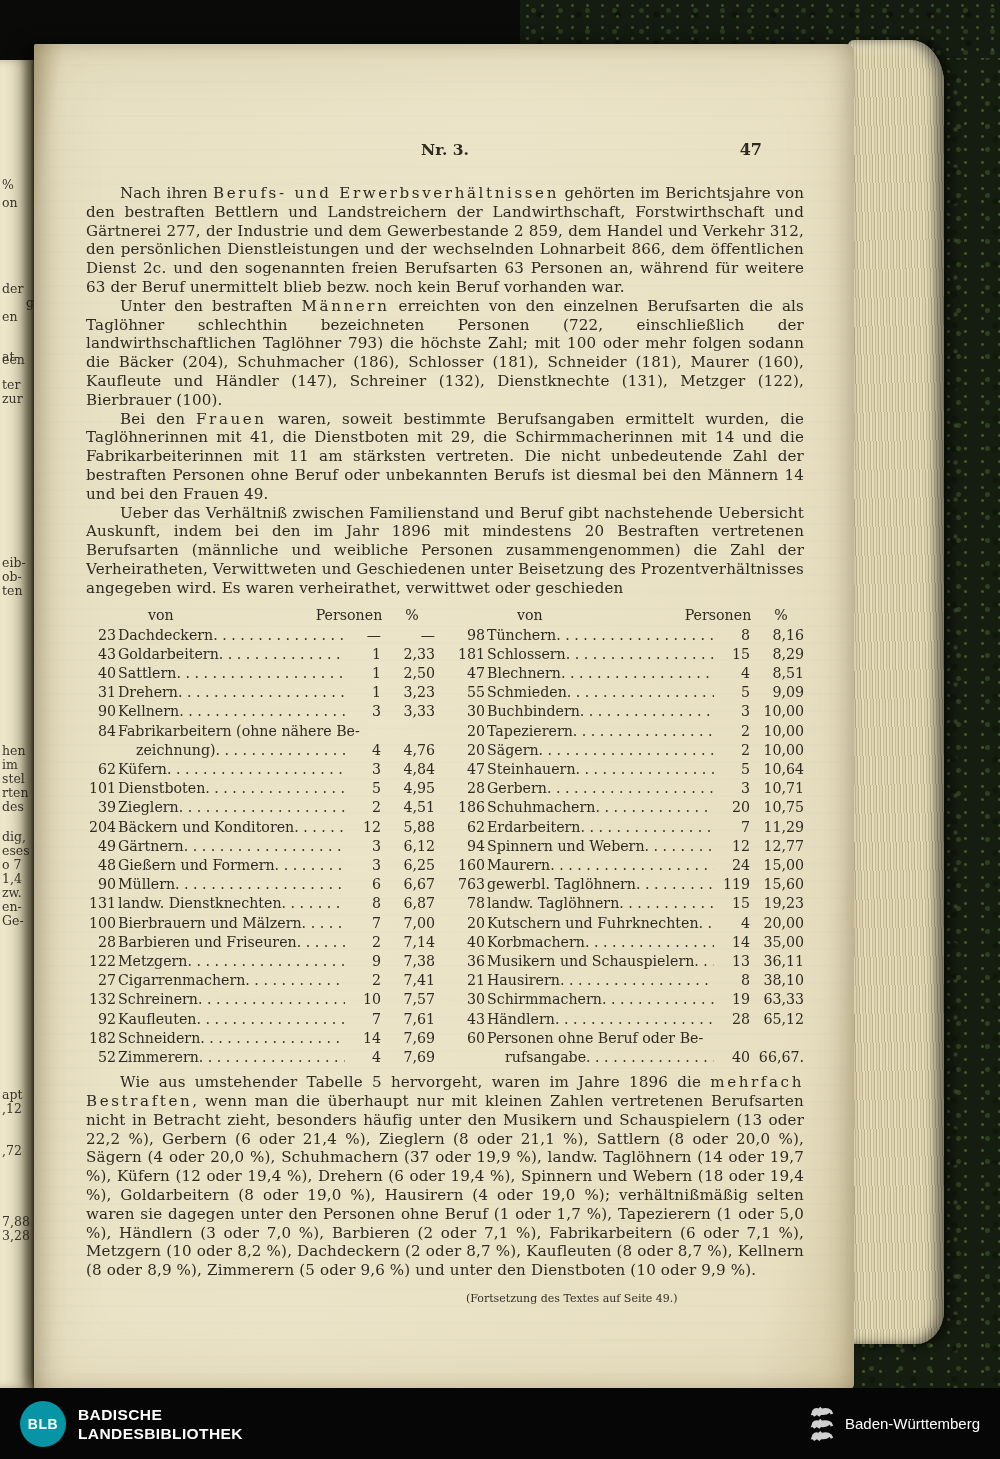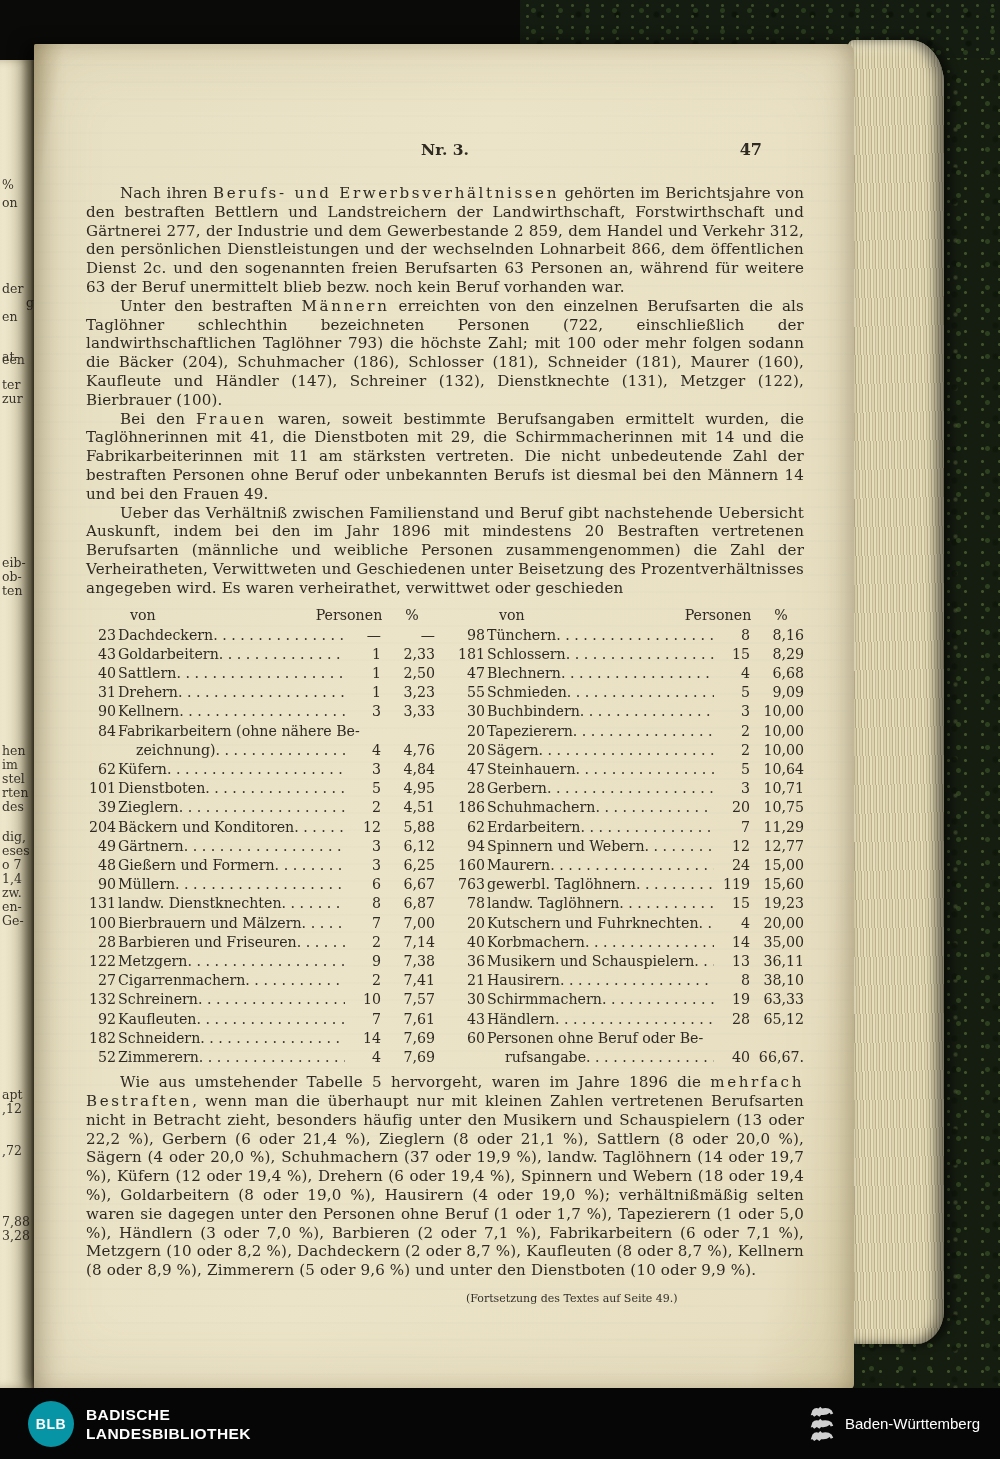--- a/index.html
+++ b/index.html
@@ -47,40 +47,40 @@
   .content{position:absolute;left:52px;top:96px;width:718px;color:#2e2a22}
   .pagehead{position:relative;text-align:center;font-weight:bold;font-size:15.5px;height:22px;margin-bottom:22px}
   .pageno{position:absolute;right:42px;top:0;font-weight:bold;font-size:16px}
 
   .para{font-size:15.1px;line-height:18.8px;text-align:justify;text-indent:34px;letter-spacing:.15px}
   .sperr{letter-spacing:2.6px}
 
   .tables{display:flex;gap:20px;margin-top:7px;margin-bottom:6px;font-size:14.2px}
   .tcol{flex:1;min-width:0}
   .thead{display:flex;line-height:21px}
-  .th-von{margin-left:44px}
+  .th-von{margin-left:62px}
   .th-fill{flex:1}
   .th-pers{flex:none;width:80px;text-align:center}
   .th-pct{flex:none;width:46px;text-align:center}
   .trow{display:flex;line-height:19.2px}
   .tcount{flex:none;width:30px;text-align:right}
   .tlabel{margin-left:2px;white-space:nowrap;flex:none;max-width:78%;overflow:hidden}
   .ind{margin-left:20px}
   .tdots{flex:1;overflow:hidden;white-space:nowrap;color:#3a352b;min-width:0}
   .tdots::after{content:" .  .  .  .  .  .  .  .  .  .  .  .  .  .  .  .  .  .  .  ."}
   .tval{flex:none;width:36px;text-align:right}
   .tpct{flex:none;width:54px;text-align:right}
 
   .footnote{margin-top:12px;margin-left:380px;font-size:11px;color:#332f27}
 
   
   .footer{position:absolute;left:0;bottom:0;width:100%;height:71px;z-index:10;background:#060606;
     display:flex;align-items:center;font-family:"Liberation Sans",sans-serif}
   .blb-logo{flex:none;width:46px;height:46px;border-radius:50%;color:#fff;display:flex;align-items:center;
-    justify-content:center;font-weight:bold;font-size:14px;margin-left:28px;letter-spacing:.5px}
+    justify-content:center;font-weight:bold;font-size:14px;margin-left:20px;letter-spacing:.5px}
   .lib-name{color:#fff;font-weight:bold;font-size:15.5px;line-height:19px;margin-left:12px;letter-spacing:.4px}
   .footer-right{margin-left:auto;margin-right:20px;display:flex;align-items:center;gap:10px;color:#fff;font-size:15px}
   .coa svg{display:block}
 </style>
 </head>
 <body>
 
 <div class="stage">
   <div class="cover"></div>
   <div class="cover-top"></div>
@@ -322,21 +322,21 @@
                 <span class="tlabel">Schlossern</span>
                 <span class="tdots"></span>
                 <span class="tval">15</span>
                 <span class="tpct">8,29</span>
               </div>
               <div class="trow">
                 <span class="tcount">47</span>
                 <span class="tlabel">Blechnern</span>
                 <span class="tdots"></span>
                 <span class="tval">4</span>
-                <span class="tpct">6,68</span>
+                <span class="tpct">8,51</span>
               </div>
               <div class="trow">
                 <span class="tcount">55</span>
                 <span class="tlabel">Schmieden</span>
                 <span class="tdots"></span>
                 <span class="tval">5</span>
                 <span class="tpct">9,09</span>
               </div>
               <div class="trow">
                 <span class="tcount">30</span>

